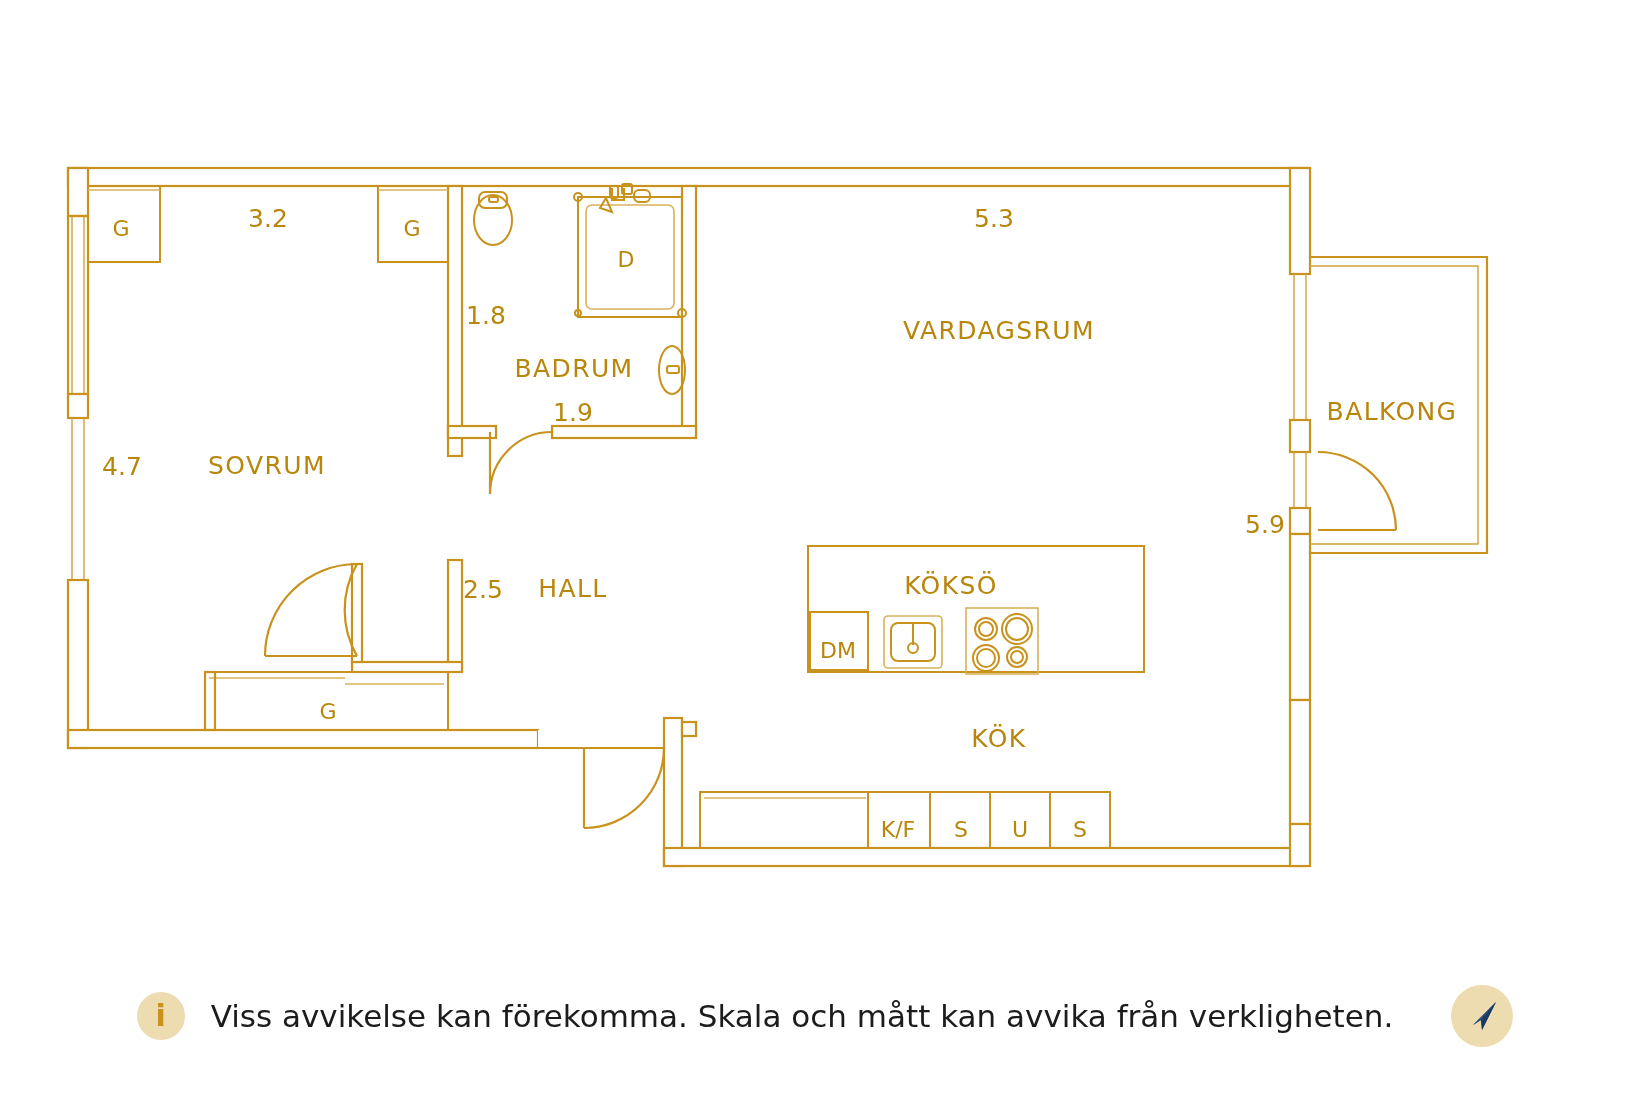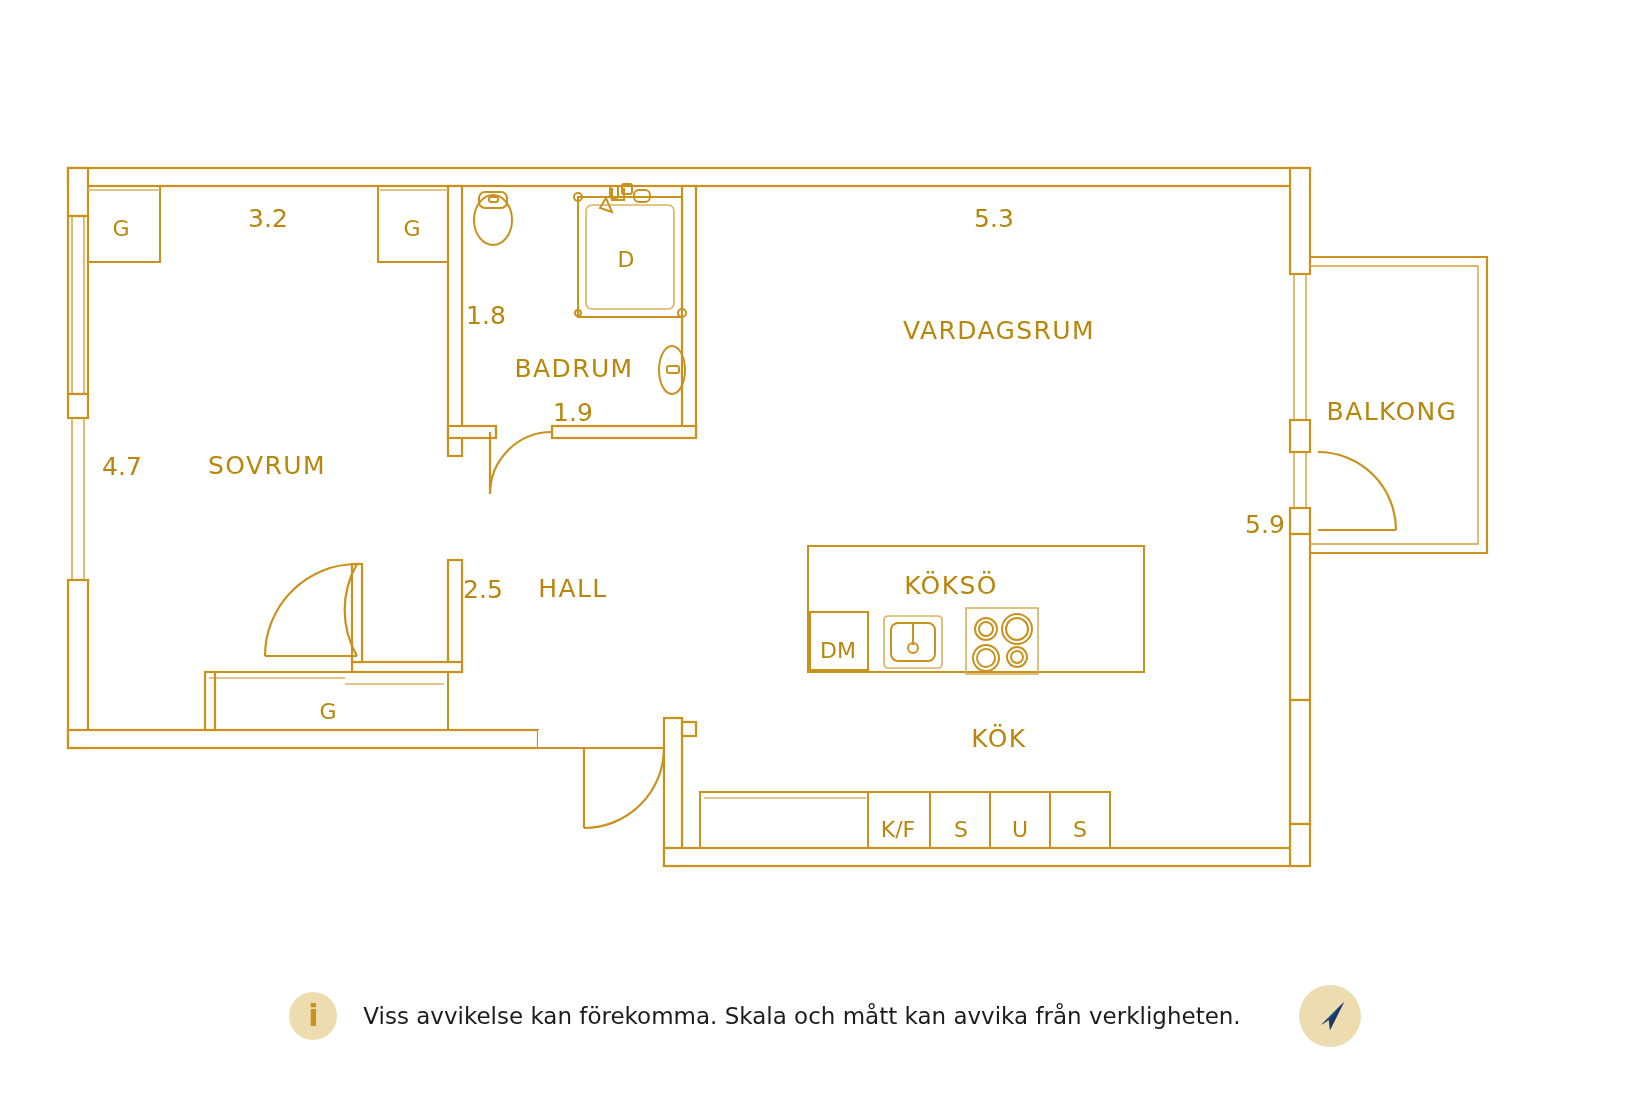--- a/index.html
+++ b/index.html
@@ -33,21 +33,21 @@
     display:flex;align-items:center;justify-content:center;
     flex:0 0 auto;
   }
   .info-badge span{
     color:#c8921c;font-size:30px;font-weight:bold;
     font-family:"DejaVu Sans",sans-serif;line-height:1;
   }
   .footnote-text{
     margin-left:26px;
     font-family:"DejaVu Sans",sans-serif;
-    font-size:23px;color:#1c1c1c;white-space:nowrap;
+    font-size:31px;color:#1c1c1c;white-space:nowrap;
   }
   .compass{
     margin-left:58px;
     width:62px;height:62px;border-radius:50%;
     background:#ecdcb0;flex:0 0 auto;
     display:flex;align-items:center;justify-content:center;
   }
 </style>
 </head>
 <body>

